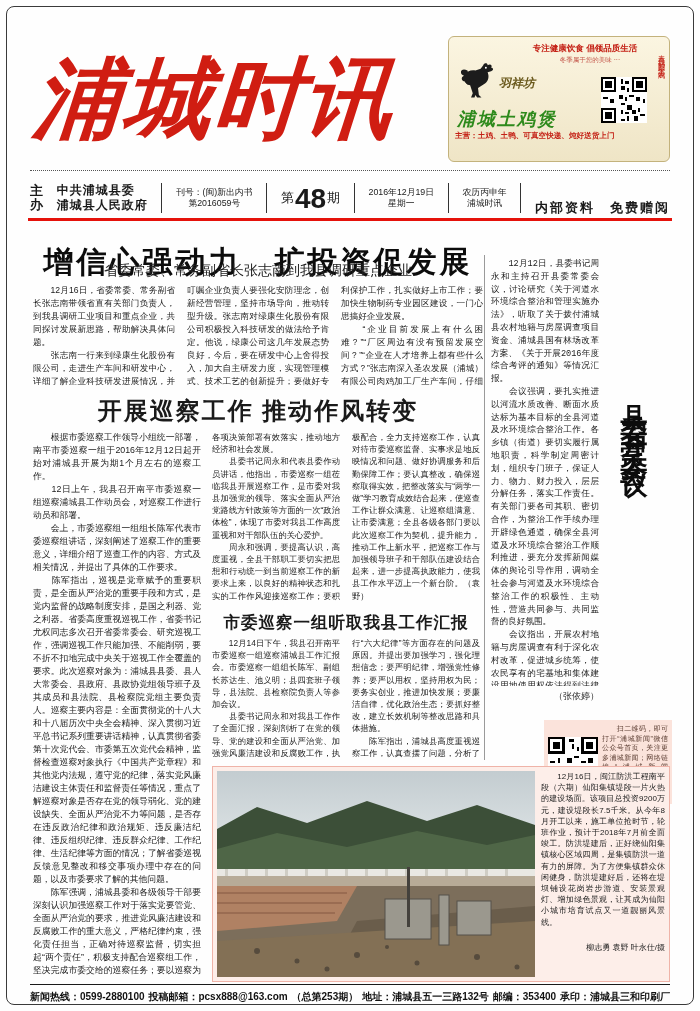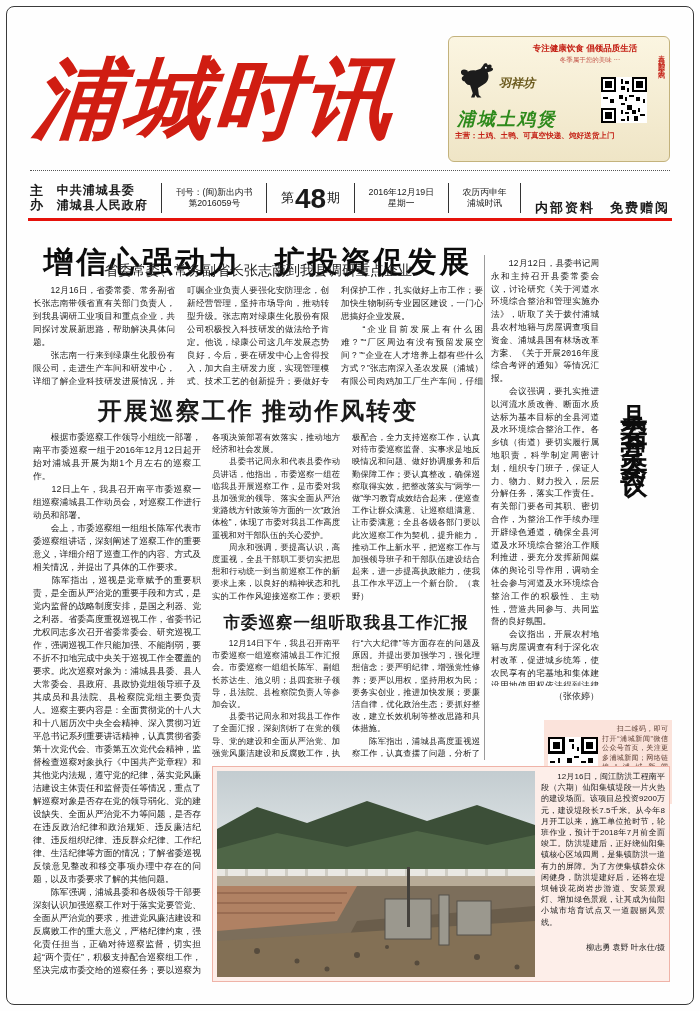--- a/index.html
+++ b/index.html
@@ -281,13 +281,21 @@
         <circle cx="110" cy="198" r="2.5"></circle>
           <circle cx="170" cy="176" r="2"></circle>
       </g>
     </svg>
     <div class="caption-wrap">
       <div class="caption">　　12月16日，闽江防洪工程南平段（六期）仙阳集镇堤段一片火热的建设场面。该项目总投资9200万元，建设堤段长7.5千米。从今年8月开工以来，施工单位抢时节，轮班作业，预计于2018年7月前全面竣工。防洪堤建后，正好绕仙阳集镇核心区域四周，是集镇防洪一道有力的屏障。为了方便集镇群众休闲健身，防洪堤建好后，还将在堤坝铺设花岗岩步游道、安装景观灯、增加绿色景观，让其成为仙阳小城市培育试点又一道靓丽风景线。</div>
       <div class="credit">柳志勇 袁野 叶永仕/摄</div>
     </div>
   </div>
 
+  <div class="abs footer">
+    <span>新闻热线：0599-2880100</span>
+    <span>投稿邮箱：pcsx888@163.com</span>
+    <span>（总第253期）</span>
+    <span>地址：浦城县五一三路132号</span>
+    <span>邮编：353400</span>
+    <span>承印：浦城县三和印刷厂</span>
+  </div>
 </div>
 
 </body></html>

